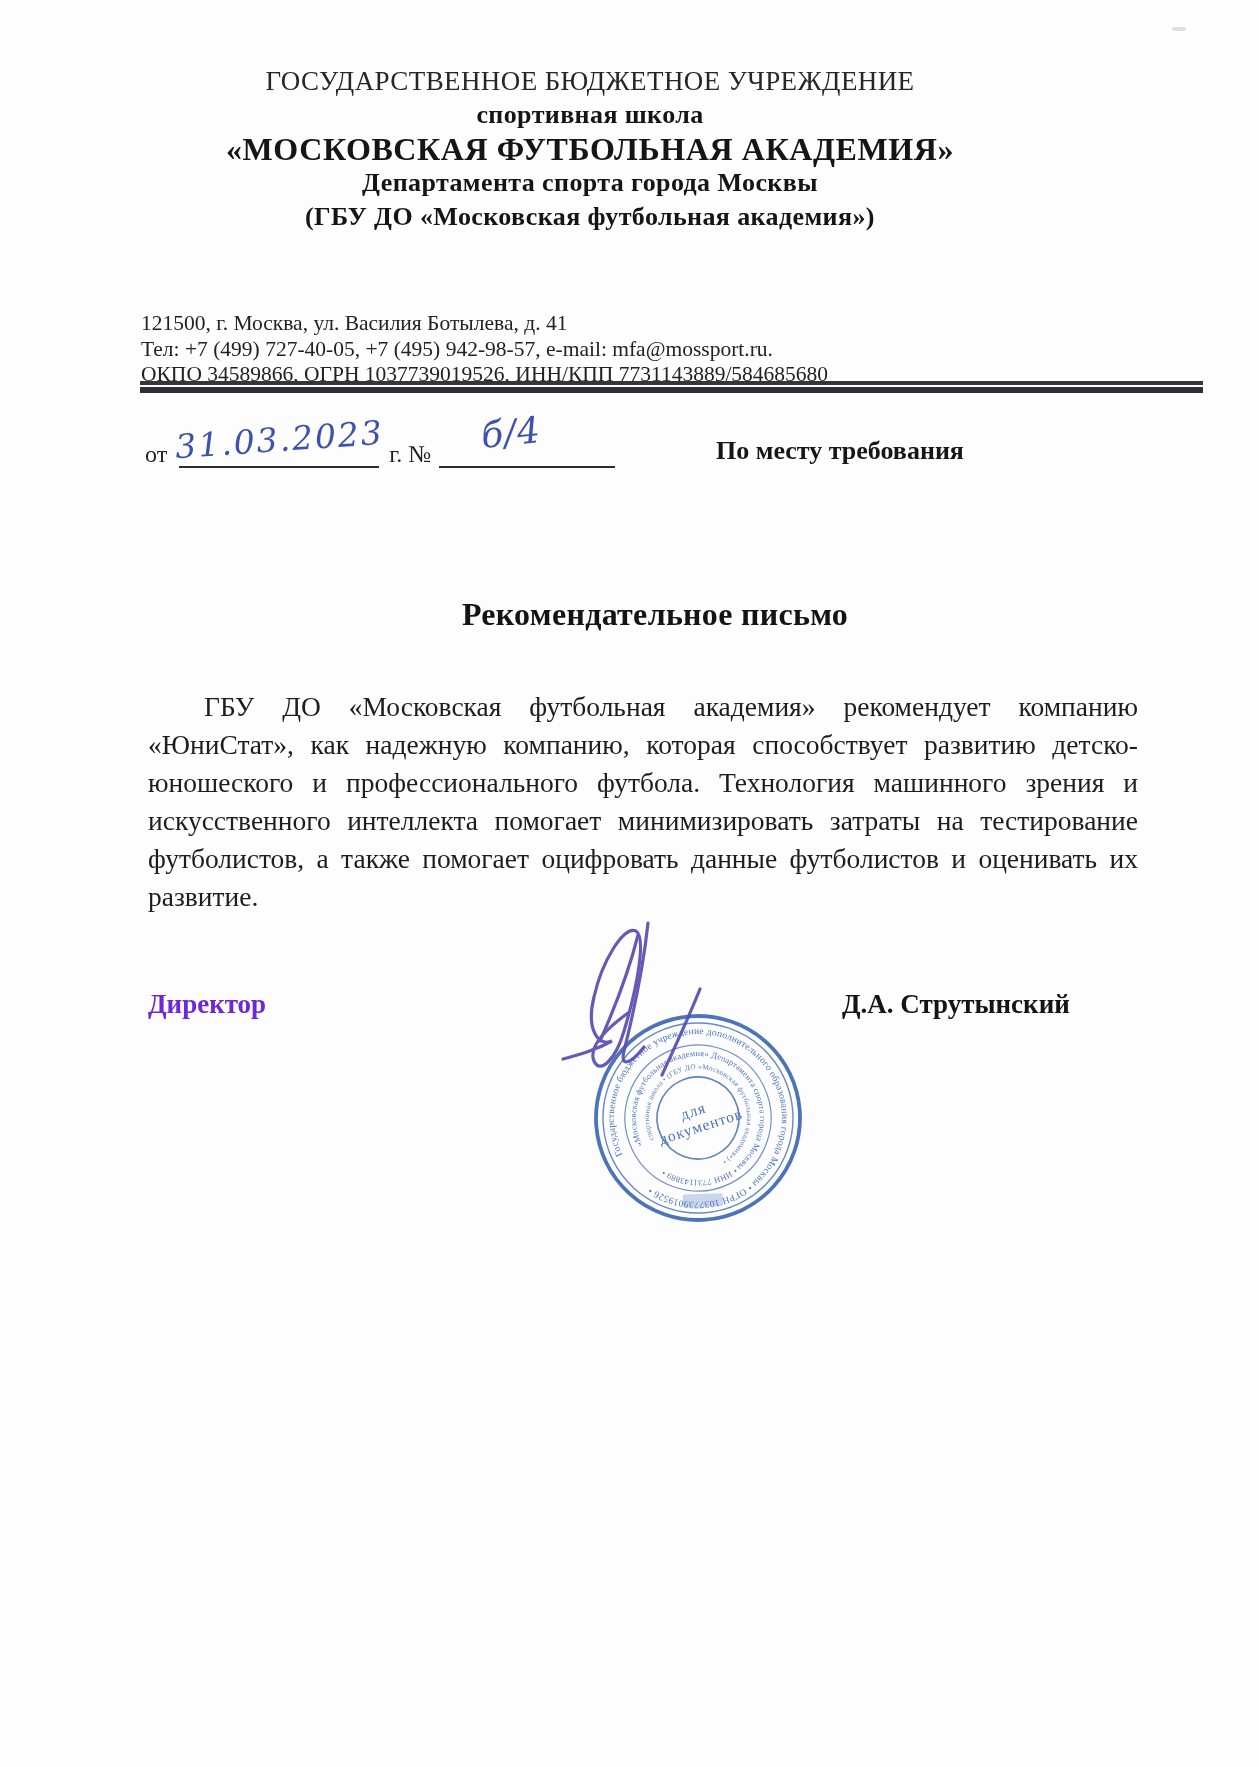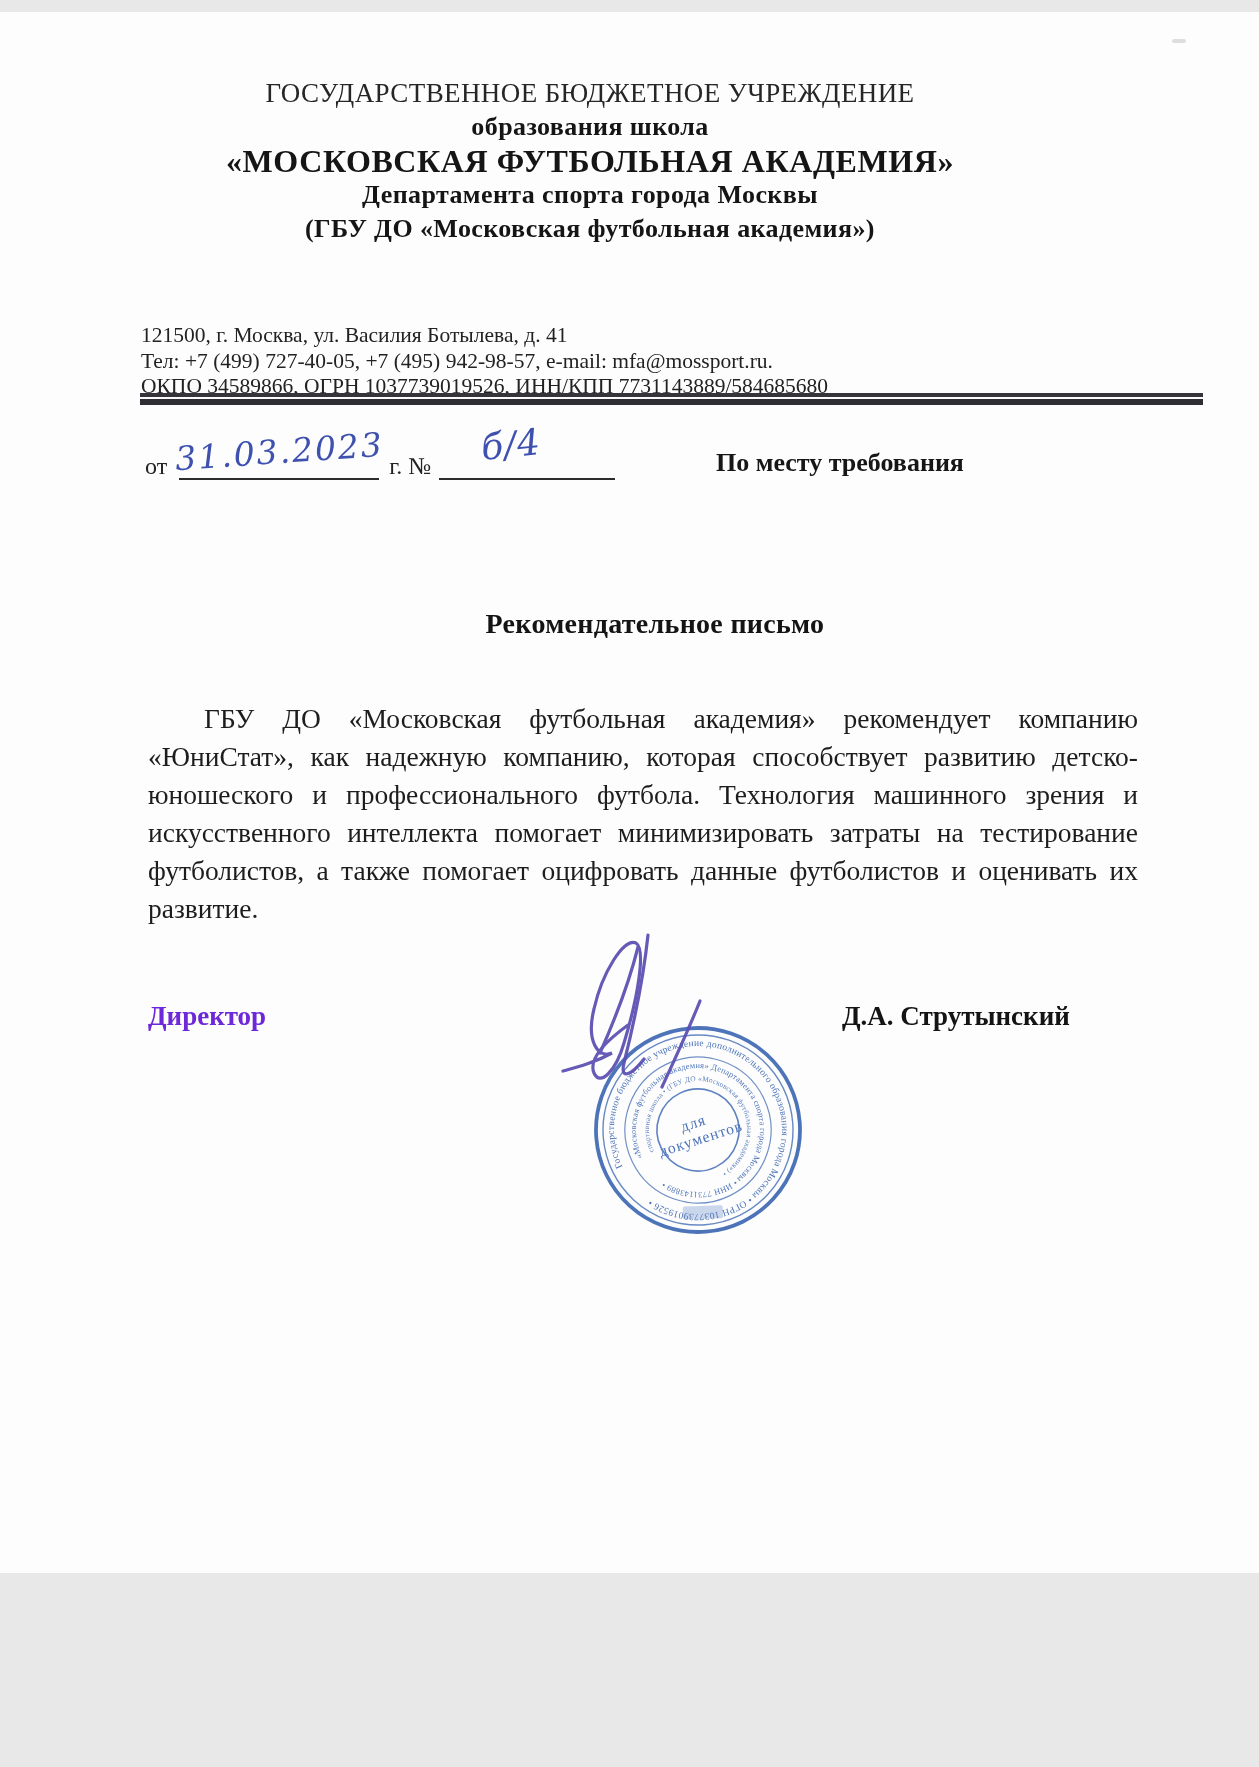--- a/index.html
+++ b/index.html
@@ -1,19 +1,19 @@
 <!DOCTYPE html>
 <html><head>
 <meta charset="utf-8">
 <style>
   html,body { margin:0; padding:0; background:#e8e8e8; }
   .page {
     position:relative;
-    width:1259px; height:1561px;
-    margin:12px auto;
+    width:1259px; height:1767px;
+    margin:0 auto;
     background:#fdfdfd;
     overflow:hidden;
     font-family:"Liberation Serif", serif;
     color:#1f1f1f;
   }
   
   .letterhead { position:absolute; top:64px; left:140px; width:900px; text-align:center; }
   .lh-line { font-size:27px; line-height:34px; letter-spacing:.4px; white-space:nowrap; }
   .lh-reg  { font-weight:400; color:#262626; }
   .lh-bold { font-weight:700; color:#151515; }
@@ -40,21 +40,21 @@
   .hw-num  { left:42px; top:-24px; font-size:36px; letter-spacing:1px; transform:rotate(-6deg); }
   .recipient { position:absolute; left:571px; top:0; font-weight:700; font-size:26px; color:#161616; white-space:nowrap; }
 
   .ref-row2 { position:absolute; top:494px; left:145px; font-size:24px; color:#232323; }
   .fill-na  { width:103px; margin:0 10px 0 6px; }
   .fill-ot  { width:112px; margin:0 6px 0 6px; }
   .sp { display:inline-block; width:12px; }
 
   
   .doc-title { position:absolute; top:596px; left:150px; width:1010px; text-align:center;
-               font-weight:700; font-size:28px; color:#141414; letter-spacing:.3px; }
+               font-weight:700; font-size:32px; color:#141414; letter-spacing:.3px; }
 
   
   .body-par { position:absolute; top:688px; left:148px; width:990px;
               font-size:27.5px; line-height:38px; text-align:justify;
               text-indent:56px; word-spacing:2.5px; color:#1d1d1d; }
 
   
   .director  { position:absolute; top:989px; left:148px; font-weight:700; font-size:27px; color:#6d28d9; }
   .dir-name  { position:absolute; top:989px; left:842px; font-weight:700; font-size:27px; color:#141414; white-space:nowrap; }
 
@@ -66,21 +66,21 @@
 </style>
 </head>
 <body>
 
 <div class="page">
 
   <div class="speck"></div>
 
   <div class="letterhead">
     <div class="lh-line lh-reg">ГОСУДАРСТВЕННОЕ БЮДЖЕТНОЕ УЧРЕЖДЕНИЕ</div>
-    <div class="lh-line lh-bold lh-sm">образования школа</div>
+    <div class="lh-line lh-bold lh-sm">спортивная школа</div>
     <div class="lh-line lh-bold lh-lg">«МОСКОВСКАЯ ФУТБОЛЬНАЯ АКАДЕМИЯ»</div>
     <div class="lh-line lh-bold lh-sm">Департамента спорта города Москвы</div>
     <div class="lh-line lh-bold lh-sm">(ГБУ ДО «Московская футбольная академия»)</div>
   </div>
 
   <div class="contact">
     <div>121500, г. Москва, ул. Василия Ботылева, д. 41</div>
     <div>Тел: +7 (499) 727-40-05, +7 (495) 942-98-57, e-mail: mfa@mossport.ru.</div>
     <div>ОКПО 34589866, ОГРН 1037739019526,  ИНН/КПП  7731143889/584685680</div>
   </div>

